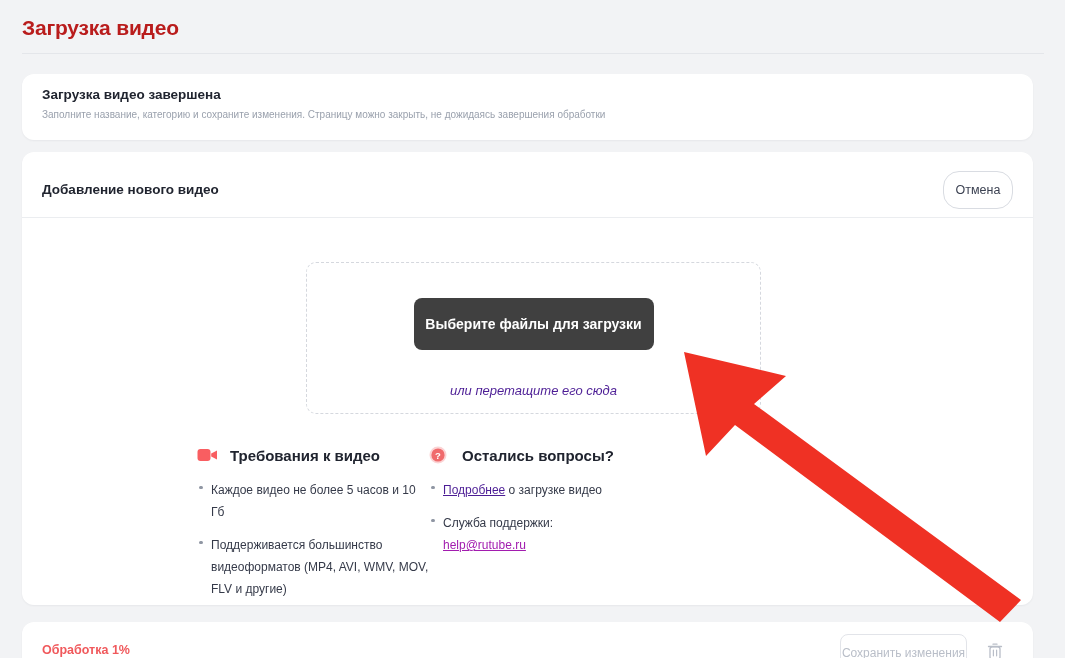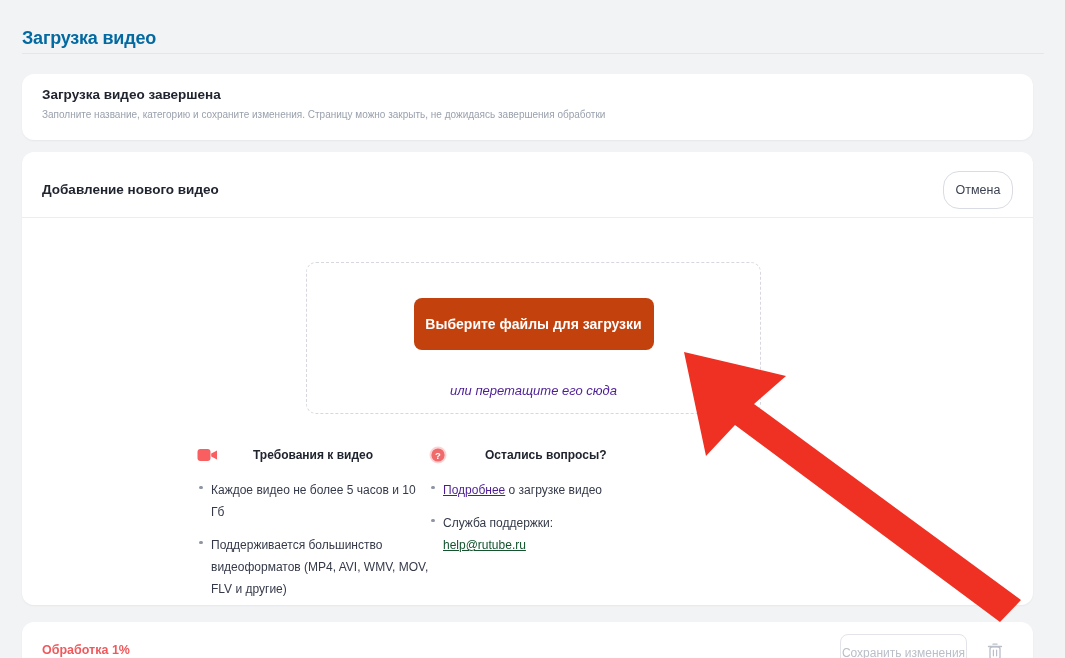--- a/index.html
+++ b/index.html
@@ -9,24 +9,24 @@
     overflow: hidden;
     background: #f2f3f5;
     font-family: "Liberation Sans", "DejaVu Sans", sans-serif;
     -webkit-font-smoothing: antialiased;
   }
   .page { position: relative; width: 1065px; height: 658px; background: #f2f3f5; }
 
   
   .page-title {
     position: absolute;
-    left: 22px; top: 28px;
-    font-size: 18px;
-    font-weight: 700;
-    color: #0369a1;
+    left: 22px; top: 16px;
+    font-size: 21px;
+    font-weight: 700;
+    color: #b91c1c;
     letter-spacing: -0.2px;
   }
   .title-rule {
     position: absolute;
     left: 22px; top: 53px;
     width: 1022px; height: 1px;
     background: #e4e6ea;
   }
 
   
@@ -91,21 +91,21 @@
     border: 1.6px dashed #d5d8de;
     border-radius: 10px;
   }
   .upload-btn {
     position: absolute;
     left: 50%; top: 35px;
     transform: translateX(-50%);
     width: 240px; height: 52px;
     border: none;
     border-radius: 8px;
-    background: #c2410c;
+    background: #404040;
     color: #ffffff;
     font-family: inherit;
     font-size: 14px;
     font-weight: 700;
     cursor: pointer;
   }
   .drop-hint {
     position: absolute;
     left: 50%; top: 120px;
     transform: translateX(-50%);
@@ -133,45 +133,44 @@
     height: 22px;
     margin-bottom: 13px;
   }
   .info-icon {
     width: 21px; height: 18px;
     margin-right: 12px;
     flex: 0 0 auto;
     position: relative;
   }
   .info-head-text {
-    font-size: 12px;
+    font-size: 15px;
     font-weight: 700;
     color: #20242f;
     white-space: nowrap;
-    margin-left: 23px;
   }
   .info-list { list-style: none; }
   .info-list li {
     position: relative;
     padding-left: 14px;
     margin-bottom: 11px;
     font-size: 12px;
     line-height: 22px;
     color: #353a49;
   }
   .info-list li::before {
     content: "";
     position: absolute;
     left: 2px; top: 6.5px;
     width: 3.5px; height: 3.5px;
     border-radius: 50%;
     background: #8f96a3;
   }
   .link-red { color: #4c1d95; }
-  .mail-red { color: #14532d; text-decoration: underline; }
+  .mail-red { color: #a21caf; text-decoration: underline; }
 
   
   .proc-text {
     position: absolute;
     left: 20px; top: 21px;
     font-size: 12.5px;
     font-weight: 700;
     color: #f0595c;
   }
   .save-btn {

